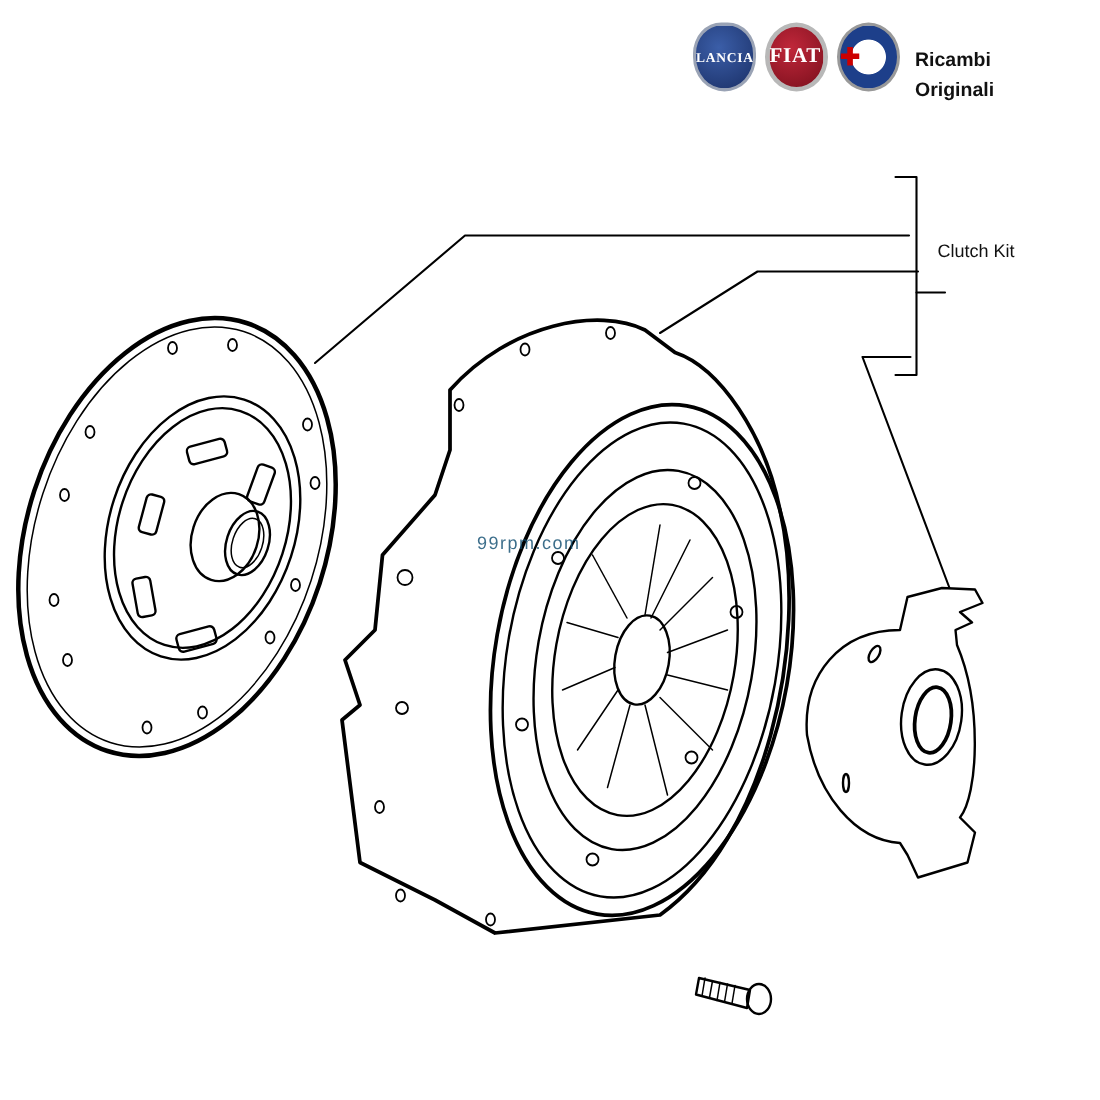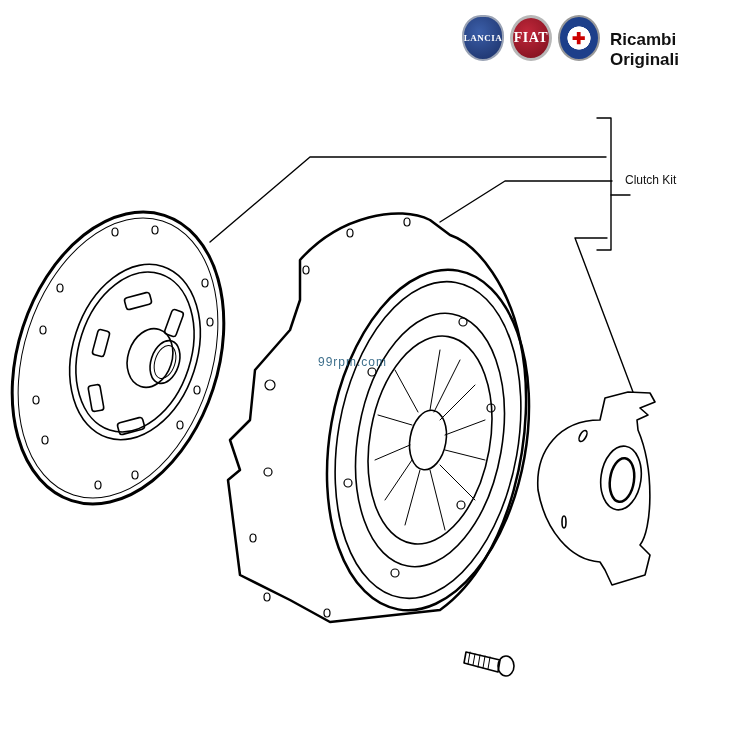--- a/index.html
+++ b/index.html
@@ -1,25 +1,25 @@
 <!DOCTYPE html>
 <html><head>
 <meta charset="utf-8">
 <style>
   html,body{margin:0;padding:0;background:#ffffff;}
   body{width:733px;height:733px;position:relative;overflow:hidden;font-family:"Liberation Sans",sans-serif;}
   .logo-bar{position:absolute;left:462px;top:8px;width:265px;height:60px;display:flex;align-items:center;}
-  .badge{width:42px;height:46px;border-radius:50%;display:flex;align-items:center;justify-content:center;margin-right:6px;box-sizing:border-box;}
+  .badge{width:42px;height:46px;border-radius:50%;display:flex;align-items:center;justify-content:flex-start;margin-right:6px;box-sizing:border-box;}
   .badge span{font-family:"Liberation Serif",serif;font-size:9px;color:#fff;font-weight:bold;letter-spacing:0.5px;}
   .lancia{background:radial-gradient(circle at 40% 35%,#3b5ea8,#1a2f66);border:2px solid #9aa3b5;border-radius:45% 45% 50% 50%;}
   .fiat{background:radial-gradient(circle at 40% 35%,#c0273a,#7a0f1c);border:3px solid #b8b8b8;}
   .fiat span{font-size:14px;}
   .alfa{background:radial-gradient(circle,#fff 40%,#1d3f8a 42%);border:2px solid #999;}
   .alfa span{color:#c00;font-size:16px;}
-  .brand-text{font-size:17px;font-weight:bold;line-height:20px;color:#111;margin-left:4px;margin-top:24px;}
+  .brand-text{font-size:13px;font-weight:bold;line-height:20px;color:#111;margin-left:4px;margin-top:24px;}
   .label{position:absolute;font-size:12px;color:#111;}
   .watermark{position:absolute;left:318px;top:355px;font-size:12px;color:#0c4a6e;letter-spacing:1px;opacity:0.8;}
   svg.diagram{position:absolute;left:0;top:0;}
 </style>
 </head>
 <body>
 
 <div class="logo-bar">
   <div class="badge lancia">
       <span>LANCIA</span>
@@ -128,14 +128,14 @@
         <line x1="470" y1="652" x2="468" y2="664"></line>
         <line x1="475" y1="654" x2="473" y2="665"></line>
         <line x1="480" y1="655" x2="478" y2="667"></line>
         <line x1="485" y1="656" x2="483" y2="668"></line>
         <line x1="490" y1="657" x2="488" y2="669"></line>
       </g>
     <ellipse cx="506" cy="666" rx="8" ry="10"></ellipse>
   </g>
 </svg>
 
-<div class="label" style="left:625px;top:173px;">Clutch Kit</div>
+<div class="label" style="left:625px;top:160px;">Clutch Kit</div>
 <div class="watermark">99rpm.com</div>
 
 </body></html>

